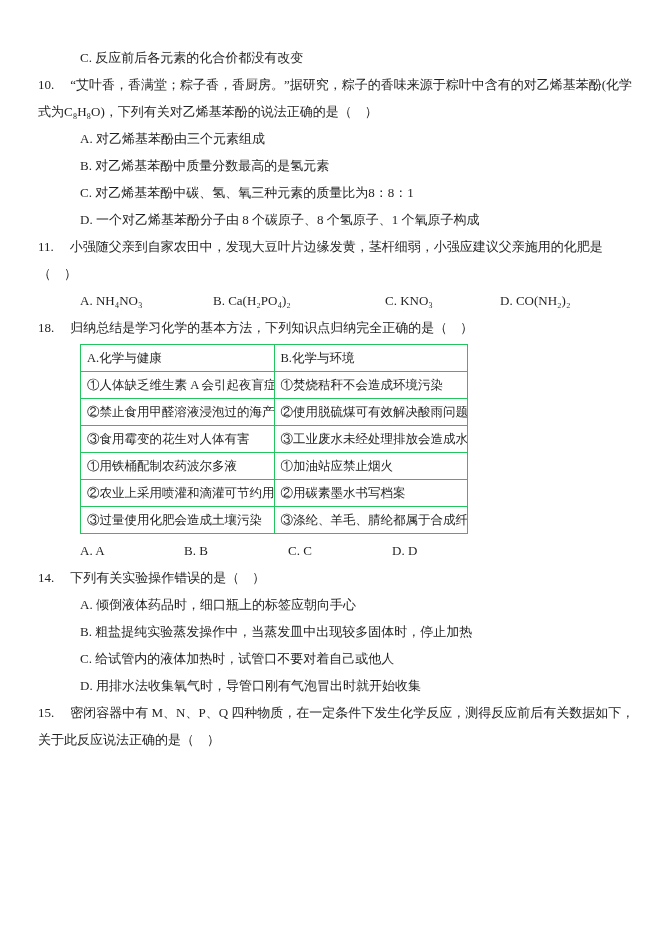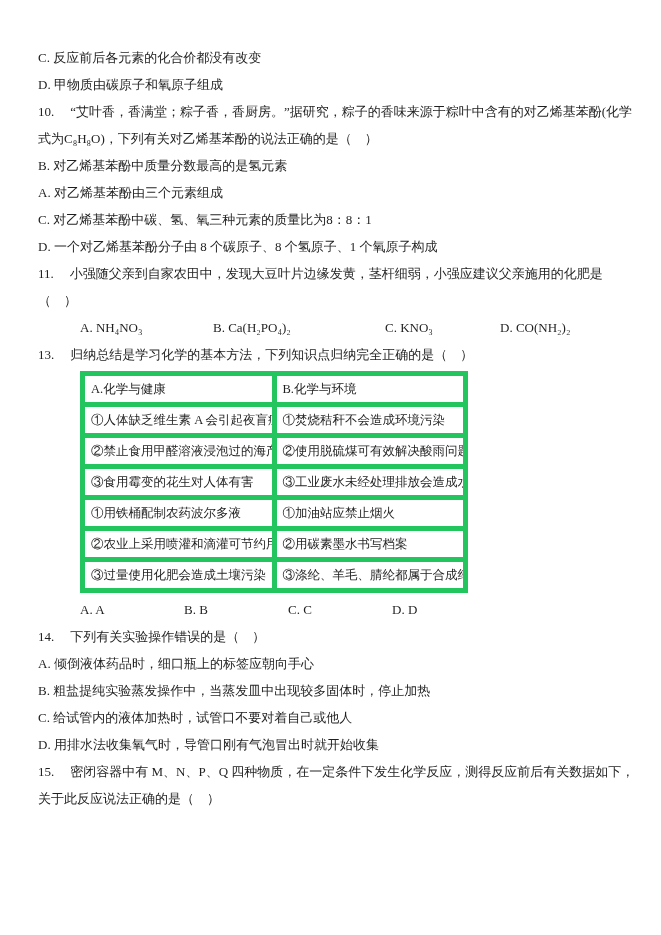--- a/index.html
+++ b/index.html
@@ -20,76 +20,76 @@
     padding: 44px 20px 0 38px;
     box-sizing: border-box;
   }
   .stem {
     margin: 0;
   }
   .qnum {
     margin-right: 16px;
   }
   .option {
+    margin-left: 42px;
   }
   .options-row {
     margin-left: 42px;
   }
   .options-row .opt {
     display: inline-block;
     vertical-align: top;
   }
   .cw1 { width: 133px; }
   .cw2 { width: 172px; }
   .cw3 { width: 115px; }
   .cn  { width: 104px; }
   table.k-table {
     border-collapse: collapse;
     margin: 3px 0 3px 42px;
     width: 388px;
     table-layout: fixed;
   }
   table.k-table td {
-    border: 5px solid #22c55e;
+    border: 1px solid #22c55e;
     padding: 2px 6px;
     line-height: 22px;
     font-size: 12.5px;
     vertical-align: middle;
     overflow: hidden;
     white-space: nowrap;
   }
 </style>
 </head>
 <body>
 
 <div class="page">
 
   <div>
     <div class="option">C. 反应前后各元素的化合价都没有改变</div>
-    <div class="option">D. 甲物质由碳原子和氧原子组成</div>
   </div>
 
   <div class="question">
     <p class="stem"><span class="qnum">10.</span><span>“艾叶香，香满堂；粽子香，香厨房。”据研究，粽子的香味来源于粽叶中含有的对乙烯基苯酚(化学式为C₈H₈O)，下列有关对乙烯基苯酚的说法正确的是（　）</span></p>
+    <div class="option">A. 对乙烯基苯酚由三个元素组成</div>
     <div class="option">B. 对乙烯基苯酚中质量分数最高的是氢元素</div>
-    <div class="option">A. 对乙烯基苯酚由三个元素组成</div>
     <div class="option">C. 对乙烯基苯酚中碳、氢、氧三种元素的质量比为8：8：1</div>
     <div class="option">D. 一个对乙烯基苯酚分子由 8 个碳原子、8 个氢原子、1 个氧原子构成</div>
   </div>
 
   <div class="question">
     <p class="stem"><span class="qnum">11.</span><span>小强随父亲到自家农田中，发现大豆叶片边缘发黄，茎杆细弱，小强应建议父亲施用的化肥是（　）</span></p>
     <div class="options-row">
       <span class="opt cw1">A. NH₄NO₃</span><span class="opt cw2">B. Ca(H₂PO₄)₂</span><span class="opt cw3">C. KNO₃</span><span class="opt">D. CO(NH₂)₂</span>
     </div>
   </div>
 
 
   <div class="question">
-    <p class="stem"><span class="qnum">13.</span><span>归纳总结是学习化学的基本方法，下列知识点归纳完全正确的是（　）</span></p>
+    <p class="stem"><span class="qnum">18.</span><span>归纳总结是学习化学的基本方法，下列知识点归纳完全正确的是（　）</span></p>
 
     <table class="k-table">
       <tbody>
         <tr>
           <td>A.化学与健康</td>
           <td>B.化学与环境</td>
         </tr>
         <tr>
           <td>①人体缺乏维生素 A 会引起夜盲症</td>
           <td>①焚烧秸秆不会造成环境污染</td>

